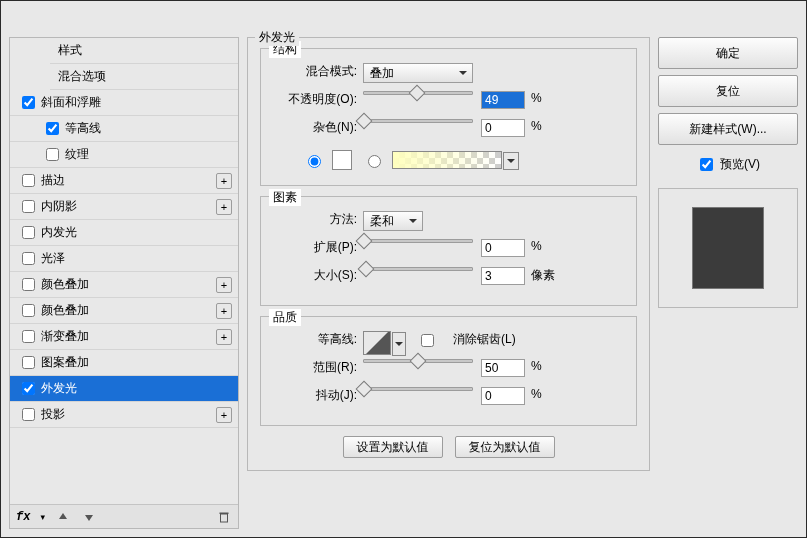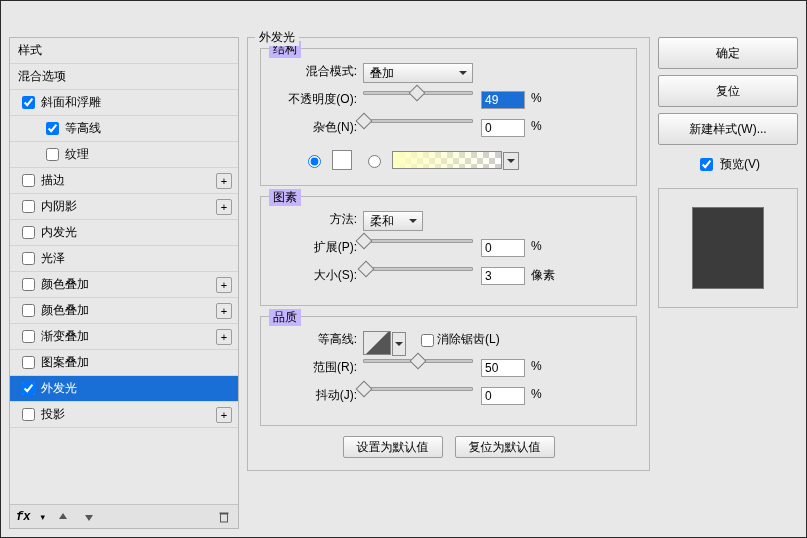--- a/index.html
+++ b/index.html
@@ -5,31 +5,31 @@
   * { box-sizing: border-box; }
   body { margin: 0; font-family: "Microsoft YaHei", "SimSun", Arial, sans-serif; font-size: 12px; background: #444; }
   .window { width: 807px; height: 538px; background: #e8e8e8; border: 1px solid #2a2a2a; position: relative; }
   .titlebar { height: 28px; background: linear-gradient(#5a5a5a,#3d3d3d); color: #fff; display: flex; align-items: center; padding-left: 10px; position: relative; border-bottom: 1px solid #222; }
   .closebtn { position: absolute; right: 4px; top: 2px; width: 44px; height: 20px; background: linear-gradient(#e07b76,#c9413b); border: 1px solid #7b2b27; border-radius: 0 0 4px 4px; display:flex;align-items:center;justify-content:center;color:#fff;font-size:11px;font-weight:bold;cursor:pointer;}
   .body { position: absolute; top: 28px; left: 0; right: 0; bottom: 0; background: #e8e8e8; padding: 8px; display: flex; gap: 8px; }
   .leftpanel { width: 230px; border: 1px solid #b8b8b8; background: #e8e8e8; display:flex; flex-direction:column; }
   .stylelist { flex: 1; overflow: auto; }
   .row { height: 26px; display: flex; align-items: center; padding: 0 8px; border-bottom: 1px solid #d4d4d4; position:relative; }
   .row.sub { padding-left: 32px; }
-  .row.static { font-weight: normal; }
+  .row.static { font-weight: normal; margin-left: 40px; }
   .row.selected { background: #1a6fd6; color: #fff; }
   .row input[type=checkbox] { margin-right: 6px; }
   .plusbtn { position:absolute; right:6px; top:5px; width:16px;height:16px;border:1px solid #9c9c9c;background:#e8e8e8;display:flex;align-items:center;justify-content:center;font-size:11px;line-height:1;cursor:pointer;border-radius:2px;}
   .leftfooter { height: 24px; border-top: 1px solid #c4c4c4; display:flex; align-items:center; padding:0 6px; background:#e2e2e2; gap:10px;}
   .fxlabel { font-style: italic; font-weight:bold; font-family: Liberation Mono, monospace; }
   .tinyicon { display:inline-flex; align-items:center; justify-content:center; width:16px; height:16px; cursor:pointer;}
   .leftfooter .spacer { flex:1; }
   .centerpanel { flex: 1; position: relative; }
   .groupbox { border: 1px solid #b8b8b8; margin: 0 0 10px 0; padding: 14px 12px 10px 12px; position: relative; }
-  .groupbox > .legend { position:absolute; top:-8px; left:8px; background:#c4b5fd; padding:0 4px; }
+  .groupbox > .legend { position:absolute; top:-8px; left:8px; background:#ffffff; padding:0 4px; }
   .outerlegend { position: relative; top: 0; left: 8px; background: #e8e8e8; padding: 0 4px; z-index: 2; }
   .formrow { display:flex; align-items:flex-start; height:26px; margin-bottom:2px; }
   .formrow .lbl { width: 90px; text-align: right; padding-right: 6px; }
   .slider-wrap { width: 110px; display:flex; align-items:center; margin-right: 8px; }
   .slider { width:100%; height:4px; background:#c8c8c8; border:1px solid #9c9c9c; position:relative; border-radius:1px;}
   .slider .thumb { position:absolute; top:-5px; width:12px; height:12px; background:#e8e8e8; border:1px solid #7a7a7a; transform: translateX(-50%) rotate(45deg);}
   .numbox { width:44px; height:18px; border:1px solid #9c9c9c; background:#fff; text-align:left; padding:1px 3px; font-size:12px; }
   .numbox.sel { background:#1a6fd6; color:#fff; }
   .unit { margin-left: 6px; }
   .select { height:20px; border:1px solid #9c9c9c; background:linear-gradient(#fdfdfd,#e2e2e2); display:inline-flex; align-items:center; padding:0 18px 0 6px; position:relative; cursor:pointer; }
@@ -223,21 +223,21 @@
 
         <div class="groupbox">
           <span class="legend">品质</span>
           <div class="formrow">
             <span class="lbl">等高线:</span>
             <div class="contour">
                 <div class="dd"></div>
               </div>
             <span style="width:26px"></span>
             <input type="checkbox" style="">
-            <span style="margin-left:0;">消除锯齿(L)</span>
+            <span style="margin-left:16px;">消除锯齿(L)</span>
           </div>
           <div class="formrow">
             <span class="lbl">范围(R):</span>
             <div class="slider-wrap">
                 <div class="slider">
                   <div class="thumb" style="left:50%"></div>
                 </div>
               </div>
             <div class="numbox">50</div>
             <span class="unit">%</span>

